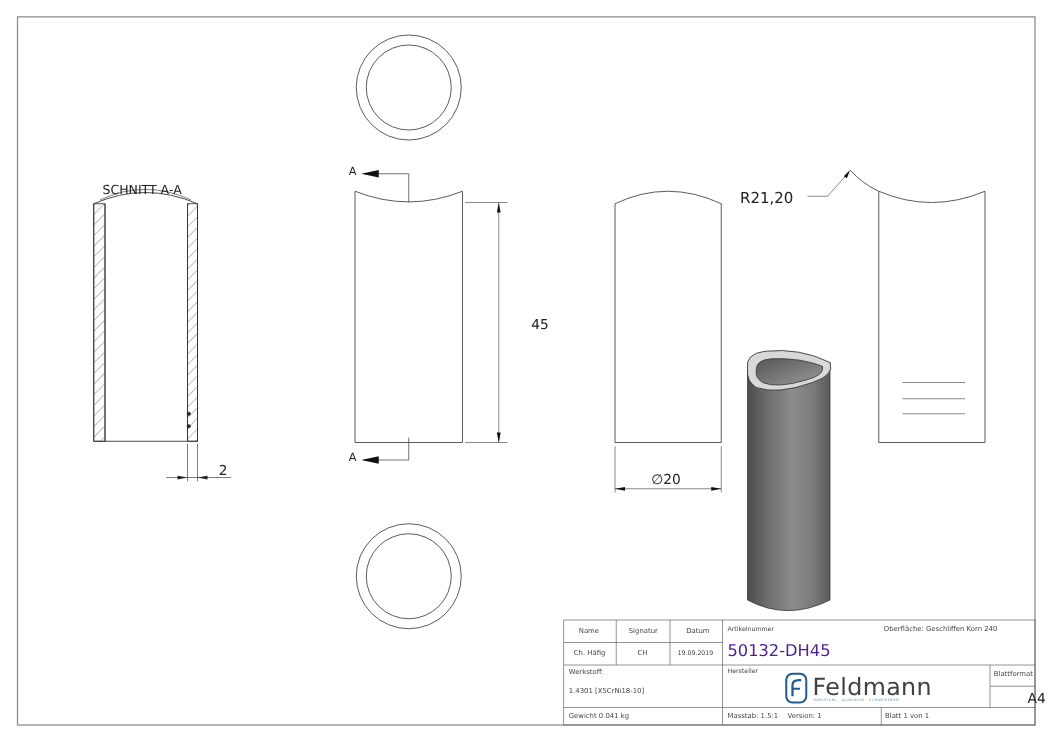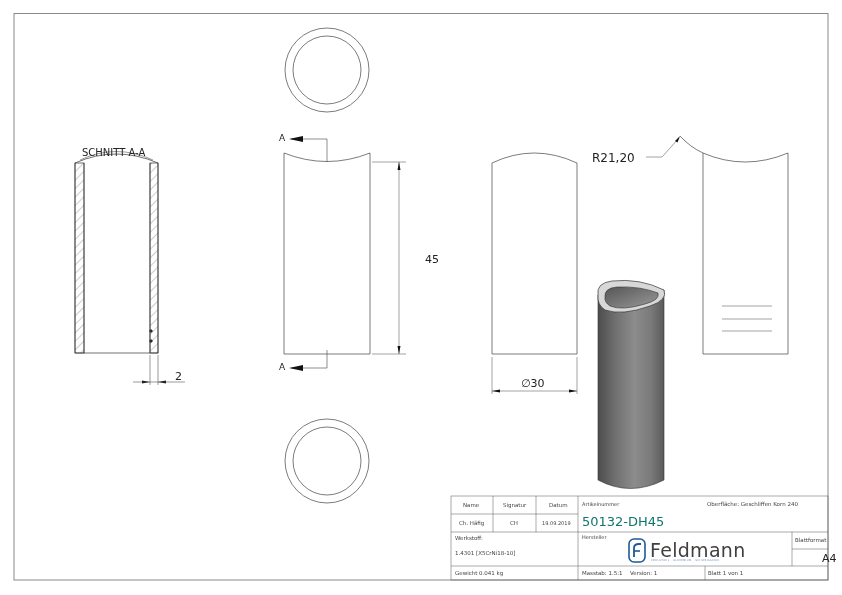--- a/index.html
+++ b/index.html
@@ -136,36 +136,36 @@
     <line x1="634" y1="551" x2="640" y2="551" stroke-width="1.6"></line>
   </g>
 </svg>
 
 <div class="lbl" style="left:82px; top:112px; font-size:10px;margin-top:36px;">SCHNITT A-A</div>
 <div class="lbl" style="left:279px; top:134px; font-size:9px;">A</div>
 <div class="lbl" style="left:279px; top:363px; font-size:9px;">A</div>
 <div class="lbl" style="left:175px; top:371px; font-size:11px;">2</div>
 <div class="lbl" style="left:389px; top:253px; font-size:11px; background:#fff; padding:1px 0;margin-left:36px;">45</div>
 <div class="lbl" style="left:521px; top:378px; font-size:11px;">
-  <span>∅</span><span>30</span>
+  <span>∅</span><span>20</span>
 </div>
 <div class="lbl" style="left:592px; top:152px; font-size:12px;">R21,20</div>
 
 <div class="tb" style="left:463px; top:503px;">Name</div>
 <div class="tb" style="left:503px; top:503px;">Signatur</div>
 <div class="tb" style="left:549px; top:503px;">Datum</div>
 <div class="tb" style="left:459px; top:521px;">Ch. Häfig</div>
 <div class="tb" style="left:510px; top:521px;">CH</div>
 <div class="tb" style="left:542px; top:521px; font-size:5px;">19.09.2019</div>
 <div class="tb" style="left:582px; top:502px; font-size:5px;">Artikelnummer</div>
 <div class="tb" style="left:707px; top:502px;">
   <span>Oberfläche:</span>
   <span>Geschliffen Korn 240</span>
 </div>
-<div class="tb" style="left:582px; top:515px; font-size:13px; color:#0f766e;">50132-DH45</div>
+<div class="tb" style="left:582px; top:515px; font-size:13px; color:#4c1d95;">50132-DH45</div>
 <div class="tb" style="left:455px; top:536px;">Werkstoff:</div>
 <div class="tb" style="left:455px; top:551px;">1.4301 [X5CrNi18-10]</div>
 <div class="tb" style="left:582px; top:535px; font-size:5px;">Hersteller</div>
 <div class="logo-text" style="left:650px; top:539px;">Feldmann</div>
 <div class="logo-sub" style="left:651px; top:559px;">EDELSTAHL · ALUMINIUM · SCHWEISSEREI</div>
 <div class="tb" style="left:795px; top:538px;">Blattformat</div>
 <div class="tb" style="left:802px; top:553px; font-size:11px; color:#222;margin-left:20px;">A4</div>
 <div class="tb" style="left:455px; top:571px;">Gewicht 0.041 kg</div>
 <div class="tb" style="left:582px; top:571px;">Masstab: 1.5:1</div>
 <div class="tb" style="left:630px; top:571px;">Version: 1</div>

